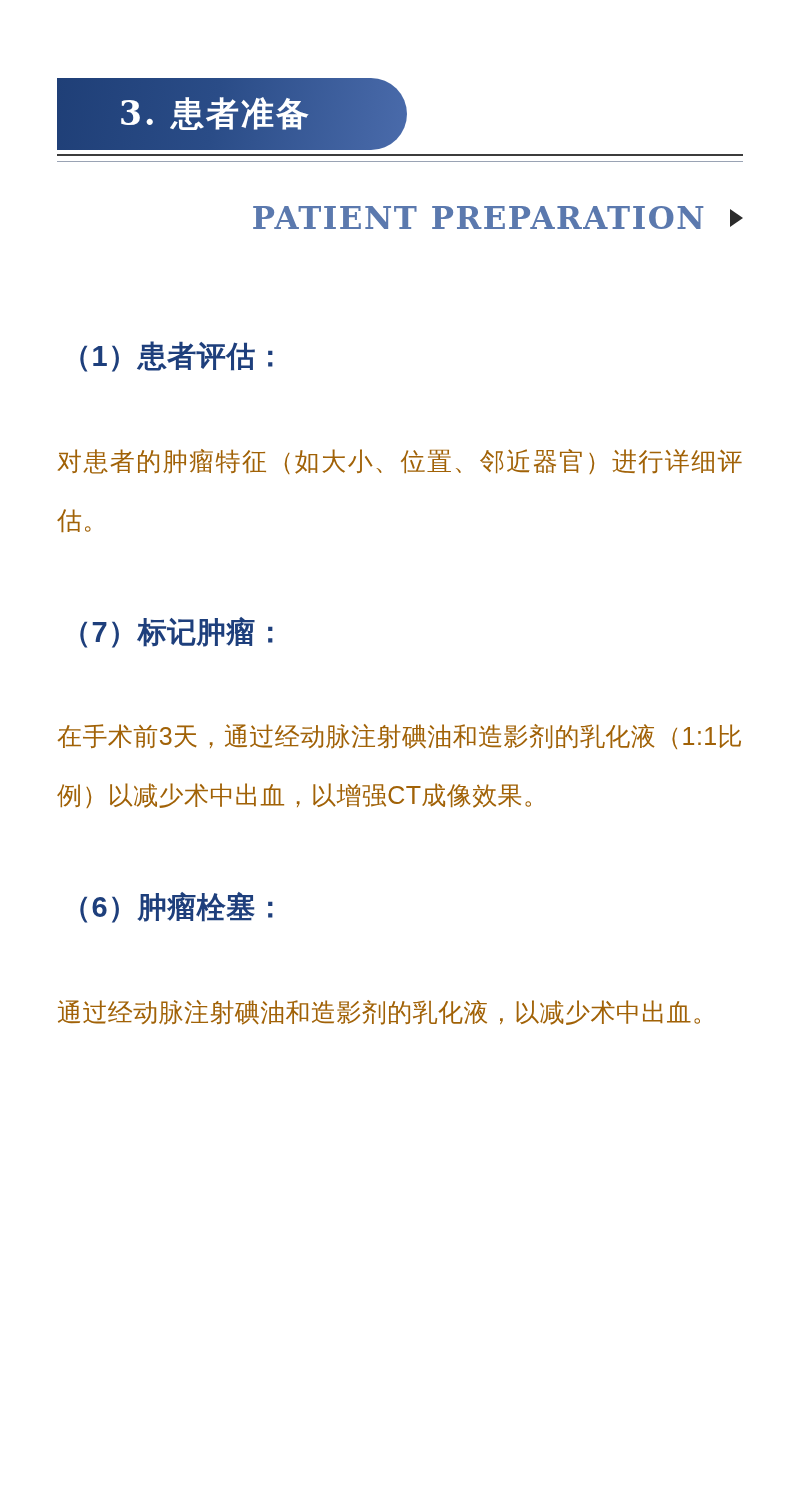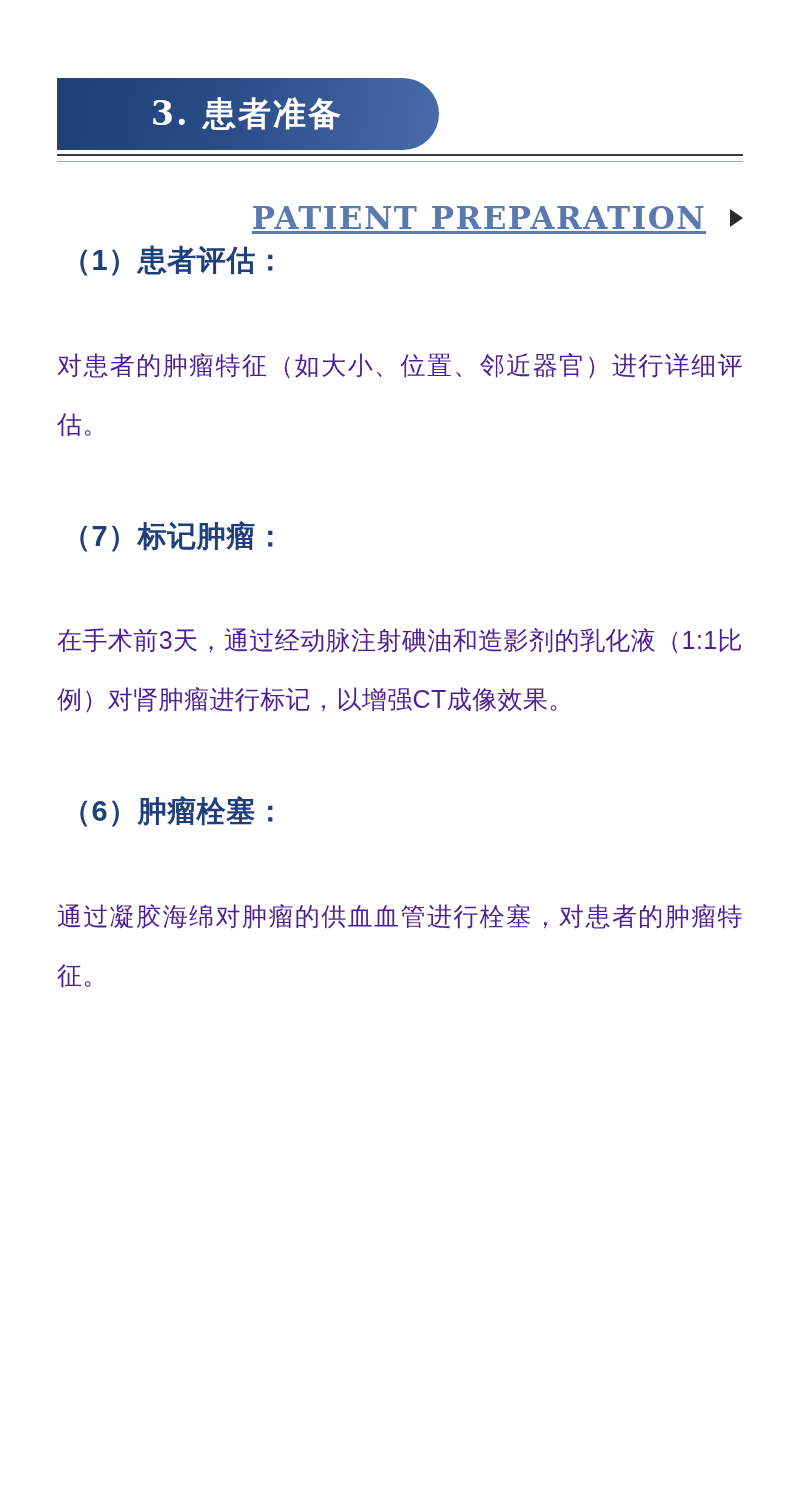--- a/index.html
+++ b/index.html
@@ -33,21 +33,20 @@
   .header-banner {
     position: absolute;
     left: 57px;
     top: 0;
     width: 350px;
     height: 72px;
     background: linear-gradient(100deg, #1f3f77 0%, #2a4c87 45%, #4a6bab 100%);
     border-radius: 0 36px 36px 0;
     display: flex;
     align-items: center;
-    padding-left: 32px;
   }
 
   .header-banner-title {
     font-family: "DejaVu Serif", "Liberation Serif", serif;
     font-weight: bold;
     font-size: 33px;
     letter-spacing: 2px;
     color: #ffffff;
     margin-left: 62px;
     white-space: nowrap;
@@ -76,54 +75,54 @@
     padding-right: 57px;
   }
 
   .subtitle-en {
     font-family: "DejaVu Serif", "Liberation Serif", serif;
     font-weight: bold;
     font-size: 31px;
     letter-spacing: 1.5px;
     color: #5b79ae;
     white-space: nowrap;
-    text-decoration: underline;
   }
 
   .subtitle-arrow {
     margin-left: 24px;
     width: 0;
     height: 0;
     border-left: 13px solid #2b2b2b;
     border-top: 9px solid transparent;
     border-bottom: 9px solid transparent;
   }
 
   
   .content {
+    margin-top: 96px;
     padding: 0 57px;
   }
 
   .section {
     margin-bottom: 0;
   }
 
   .section-title {
     font-size: 29px;
     font-weight: bold;
     color: #1e3f7c;
     letter-spacing: 0.5px;
     line-height: 1.3;
     padding-left: 5px;
   }
 
   .section-body {
     font-size: 25px;
     line-height: 59px;
-    color: #4c1d95;
+    color: #a16207;
     letter-spacing: 0.4px;
     text-align: justify;
   }
 
   .gap-title-body { height: 56px; }
   .gap-body-next  { height: 64px; }
 </style>
 </head>
 <body>
 
@@ -148,25 +147,25 @@
       <div class="section-title">（1）患者评估：</div>
       <div class="gap-title-body"></div>
       <div class="section-body">对患者的肿瘤特征（如大小、位置、邻近器官）进行详细评估。</div>
     </div>
 
     <div class="gap-body-next"></div>
 
     <div class="section">
       <div class="section-title">（7）标记肿瘤：</div>
       <div class="gap-title-body"></div>
-      <div class="section-body">在手术前3天，通过经动脉注射碘油和造影剂的乳化液（1:1比例）对肾肿瘤进行标记，以增强CT成像效果。</div>
+      <div class="section-body">在手术前3天，通过经动脉注射碘油和造影剂的乳化液（1:1比例）以减少术中出血，以增强CT成像效果。</div>
     </div>
 
     <div class="gap-body-next"></div>
 
     <div class="section">
       <div class="section-title">（6）肿瘤栓塞：</div>
       <div class="gap-title-body"></div>
-      <div class="section-body">通过凝胶海绵对肿瘤的供血血管进行栓塞，对患者的肿瘤特征。</div>
+      <div class="section-body">通过经动脉注射碘油和造影剂的乳化液，以减少术中出血。</div>
     </div>
 
   </div>
 </div>
 
 </body></html>

